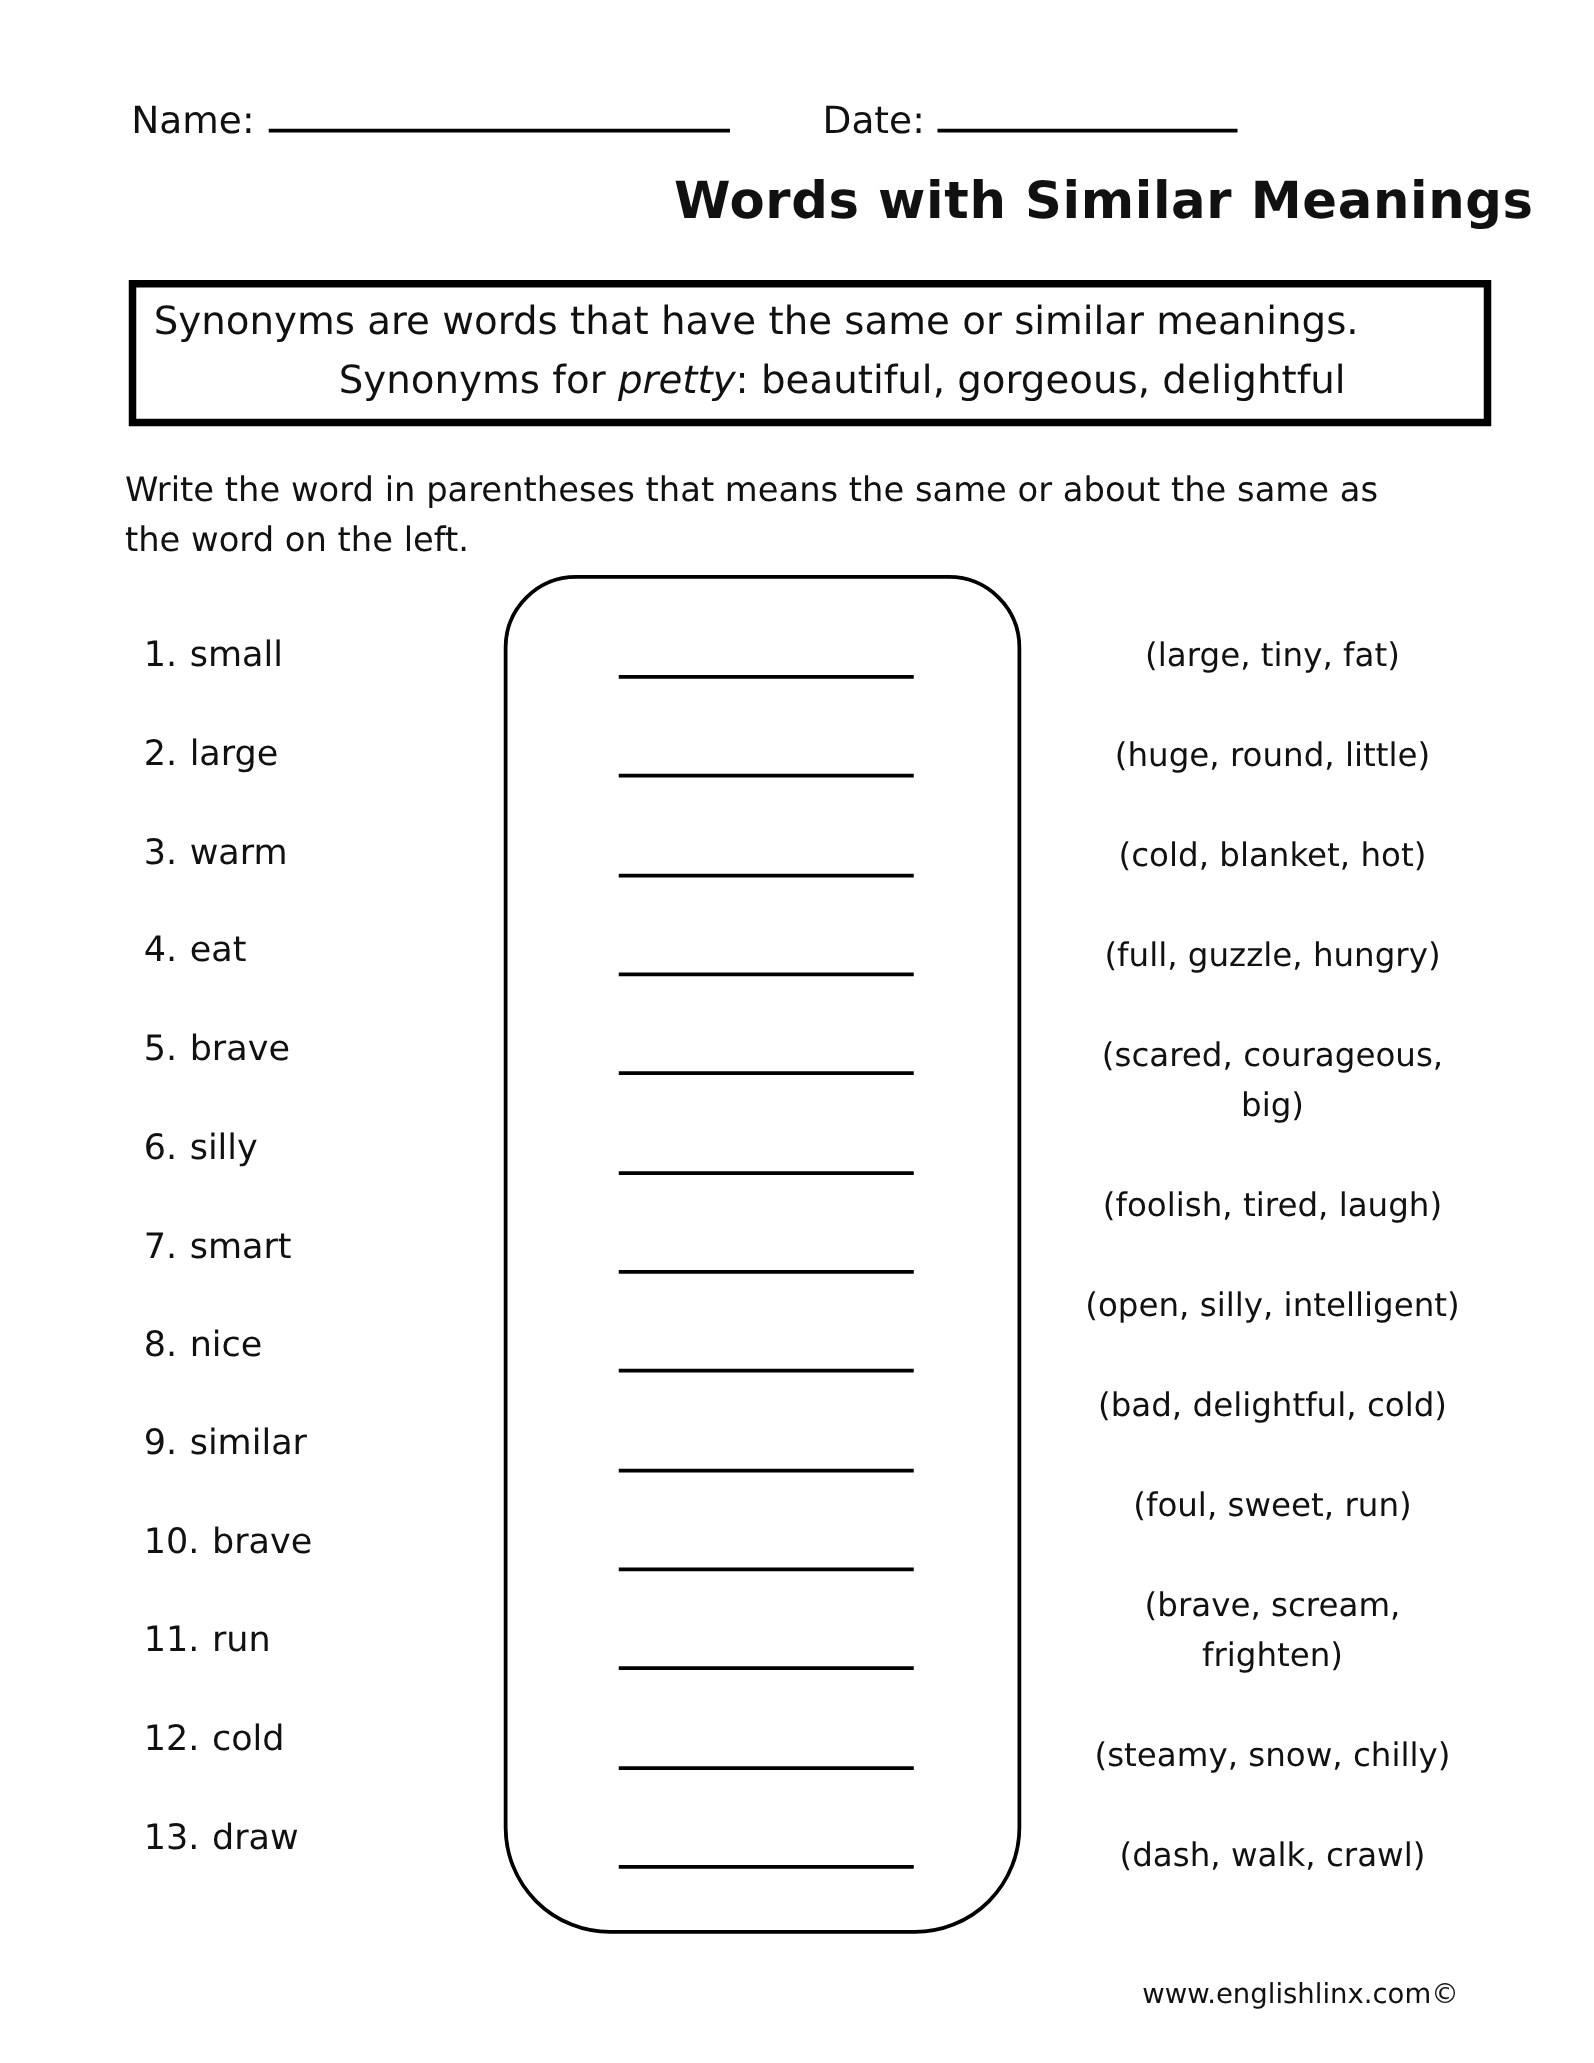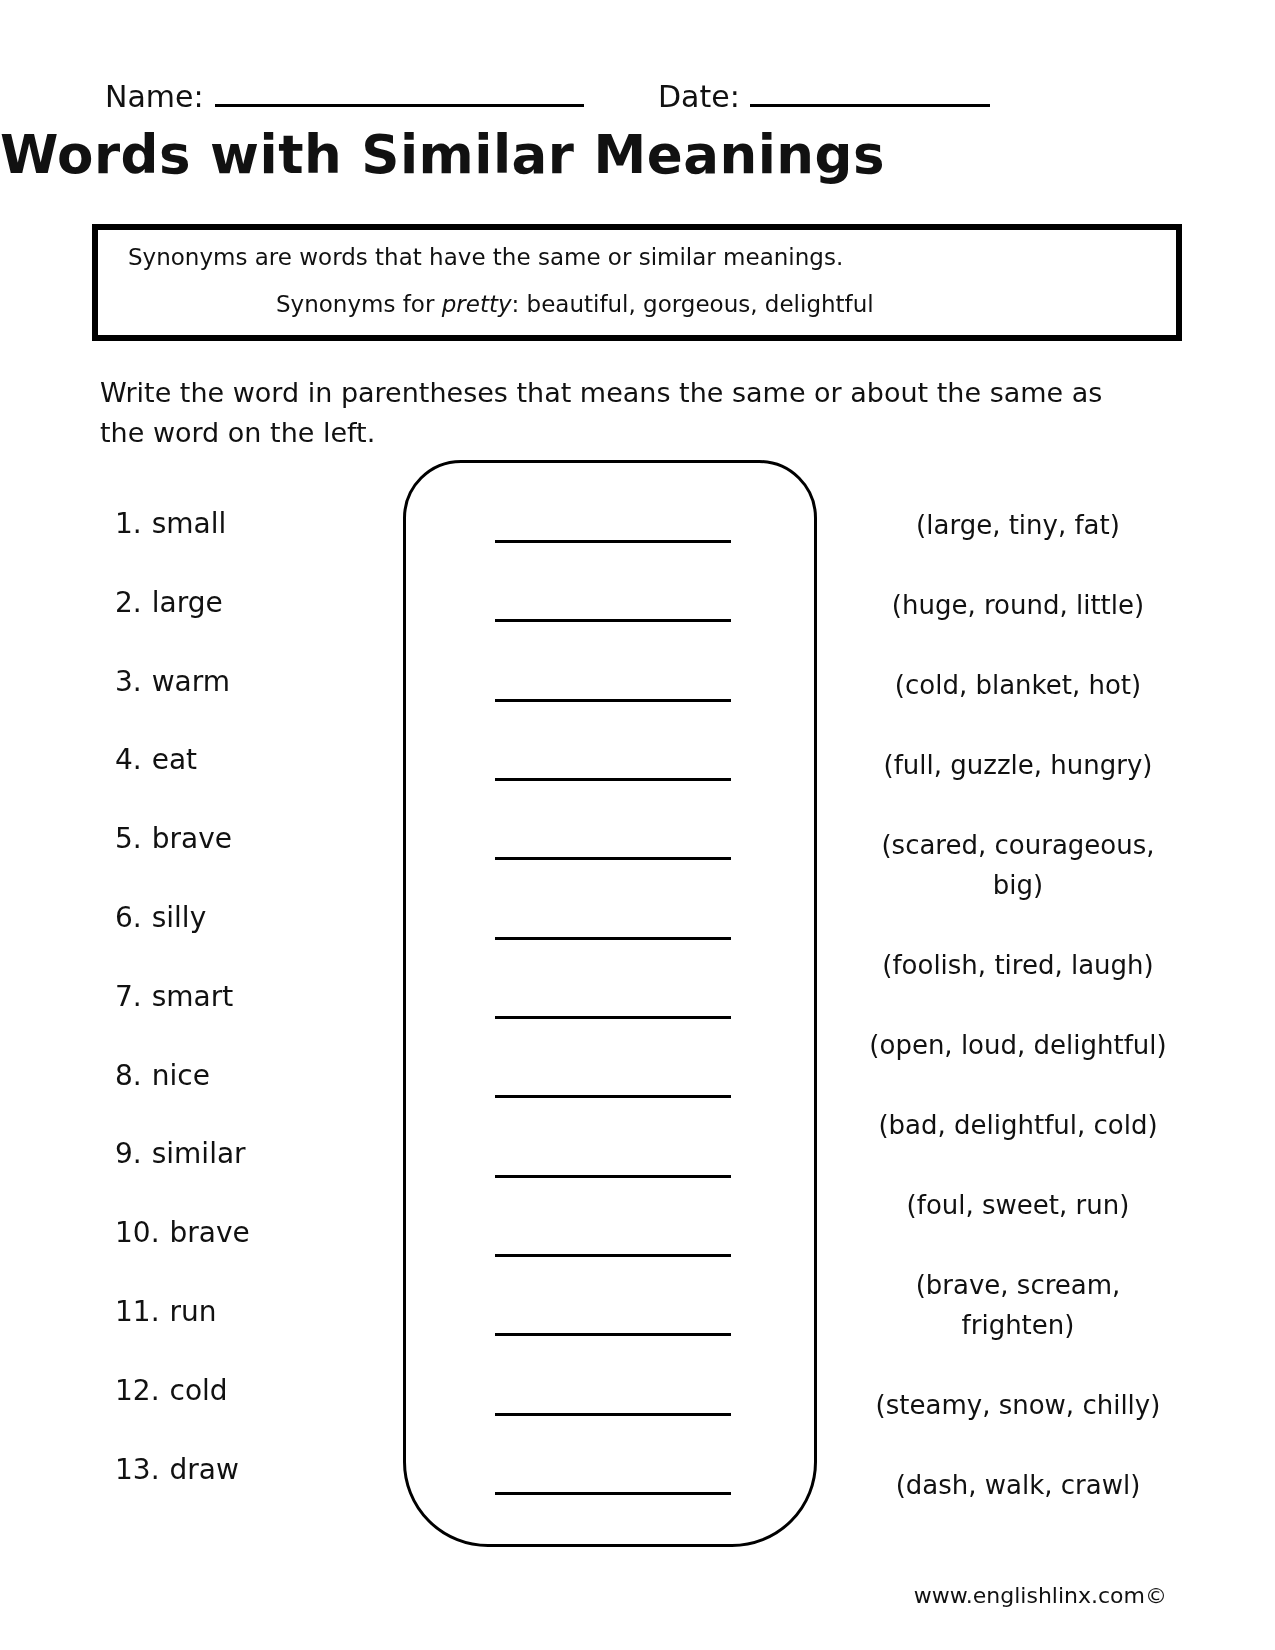--- a/index.html
+++ b/index.html
@@ -8,26 +8,26 @@
     font-family:"DejaVu Sans", sans-serif; color:#111; overflow:hidden;
   }
   
   .hdr-row{position:absolute; top:79px; font-size:30px; line-height:36px; white-space:nowrap;}
   .name-row{left:105px;}
   .date-row{left:658px;}
   .uline{display:inline-block; border-bottom:3px solid #000;}
   .name-line{width:369px; margin-left:11px;}
   .date-line{width:240px; margin-left:10px;}
   
-  .title{position:absolute; top:124px; left:0; width:1215px; margin:0;
-    text-align:left; font-size:53px; font-weight:700; letter-spacing:0.5px;}
-  
-  .def-box{position:absolute; box-sizing:border-box; left:92px; top:224px;
-    width:1090px; height:117px; border:6px solid #000; padding:10px 10px 0 30px;
-    font-size:23px; line-height:34px;}
+  .title{position:absolute; top:124px; left:0; width:1215px; margin:12px;
+    text-align:right; font-size:41px; font-weight:700; letter-spacing:0.5px;}
+  
+  .def-box{position:absolute; box-sizing:border-box; left:103px; top:224px;
+    width:1090px; height:117px; border:6px solid #000; padding:10px 10px 0 14px;
+    font-size:31px; line-height:34px;}
   .def-line1{margin:0;}
   .def-line2{margin:13px 0 0 148px;}
   .def-italic{font-style:italic;}
   
   .instructions{position:absolute; left:100px; top:373px; width:1090px;
     font-size:27px;}
   .instr-line{height:40px; line-height:40px;}
   
   .words-col{position:absolute; left:115px; top:504px;}
   .word-row{height:78.8px; font-size:28px; line-height:40px; white-space:nowrap;}
@@ -202,21 +202,21 @@
   <div class="opt-line">(scared, courageous,</div>
 
   <div class="opt-line">big)</div>
 </div>
 
   <div class="opt-group">
   <div class="opt-line">(foolish, tired, laugh)</div>
 </div>
 
   <div class="opt-group">
-  <div class="opt-line">(open, loud, delightful)</div>
+  <div class="opt-line">(open, silly, intelligent)</div>
 </div>
 
   <div class="opt-group">
   <div class="opt-line">(bad, delightful, cold)</div>
 </div>
 
   <div class="opt-group">
   <div class="opt-line">(foul, sweet, run)</div>
 </div>
 

